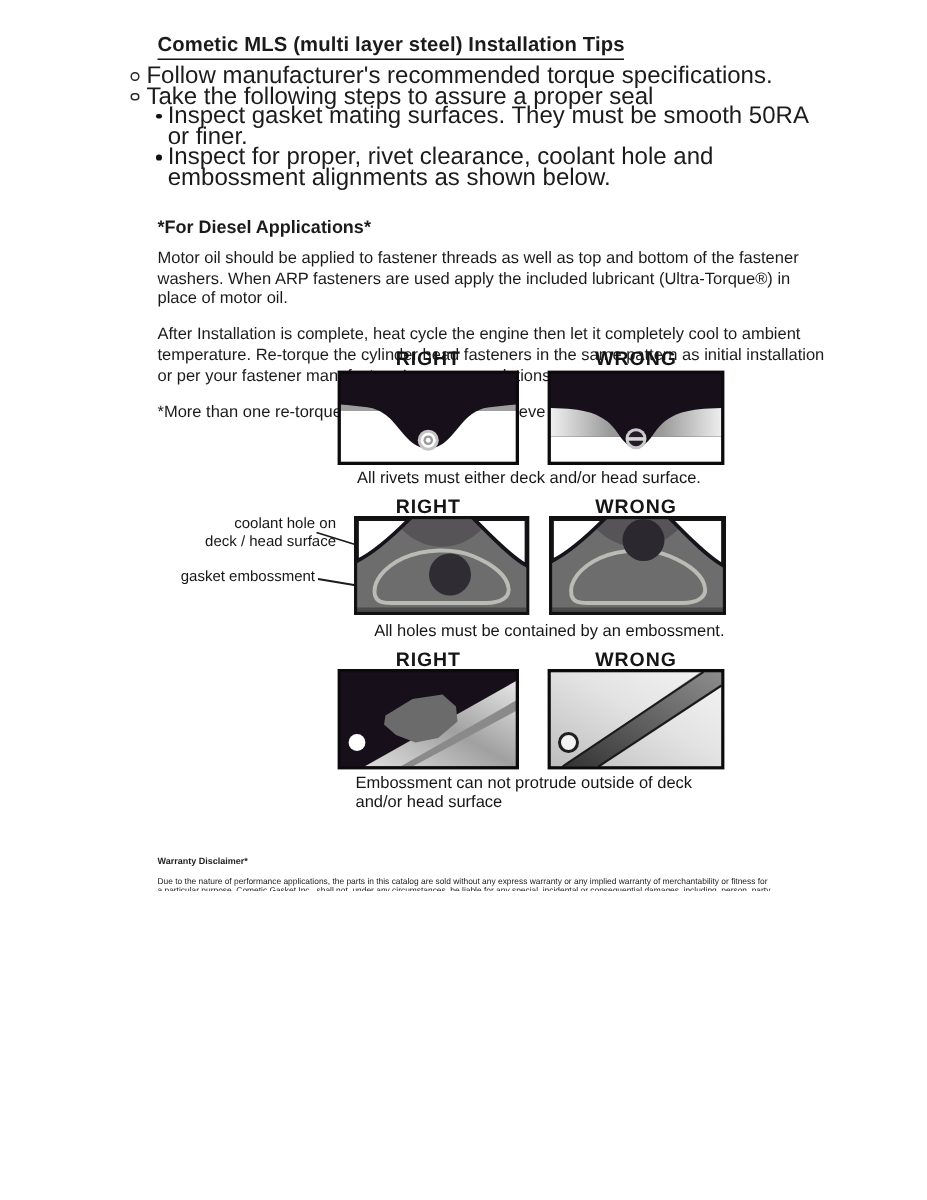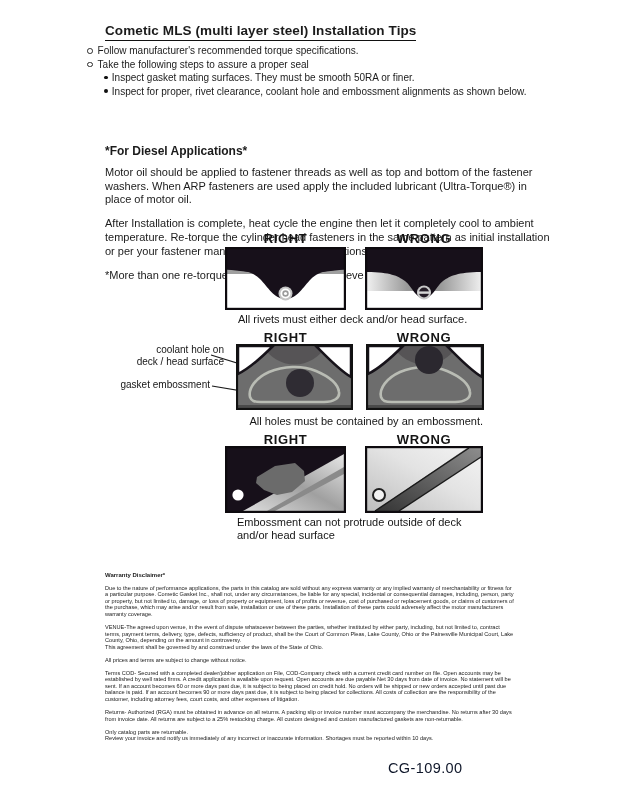--- a/index.html
+++ b/index.html
@@ -1,23 +1,23 @@
 <!DOCTYPE html>
 <html><head>
 <meta charset="utf-8">
 <style>
   html,body{margin:0;padding:0;background:#ffffff;}
-  .page{position:relative;width:618px;height:800px;background:#ffffff;
+  .page{position:relative;width:618px;height:594px;background:#ffffff;
         font-family:"Liberation Sans",sans-serif;color:#1b1b1b;overflow:hidden;border-radius:21px;}
 
   
   .title-block{position:absolute;left:105px;top:21px;}
   .doc-title{display:inline-block;font-size:13.5px;font-weight:bold;
              border-bottom:1.6px solid #111;padding-bottom:2px;letter-spacing:0.1px;}
-  .bullets{position:absolute;left:87px;top:44px;font-size:10px;line-height:13.6px;width:470px;}
+  .bullets{position:absolute;left:87px;top:44px;font-size:16px;line-height:13.6px;width:470px;}
   .b-row{display:flex;align-items:flex-start;}
   .b-circle{flex:0 0 auto;width:3.6px;height:3.6px;border:1px solid #2c2c2c;border-radius:50%;
             margin:4px 5px 0 0;}
   .b-sub{margin-left:17px;}
   .b-dot{flex:0 0 auto;width:3.8px;height:3.8px;background:#111;border-radius:50%;
          margin:4.4px 4px 0 0;}
 
   
   .diesel{position:absolute;left:105px;top:113px;width:450px;font-size:11px;line-height:13.8px;margin-top:32px;}
   .diesel-h{font-size:12px;font-weight:bold;margin:0 0 7px 0;}

